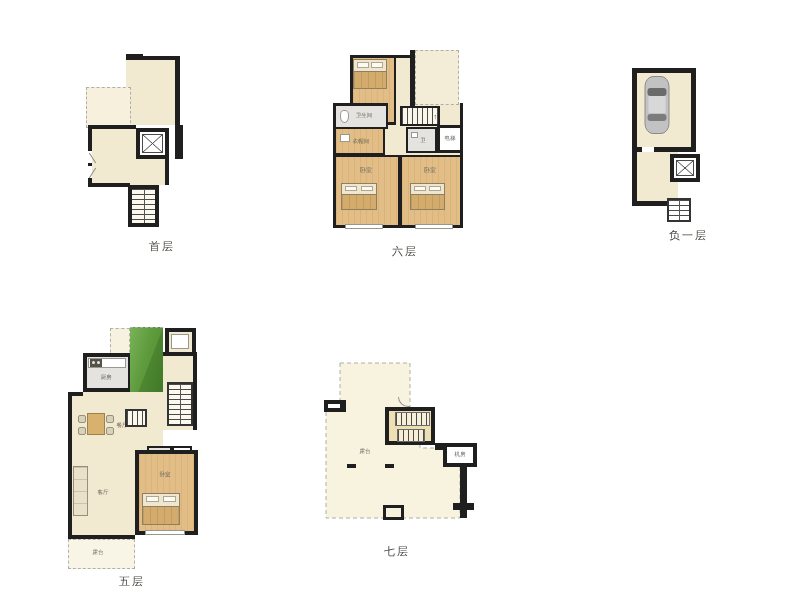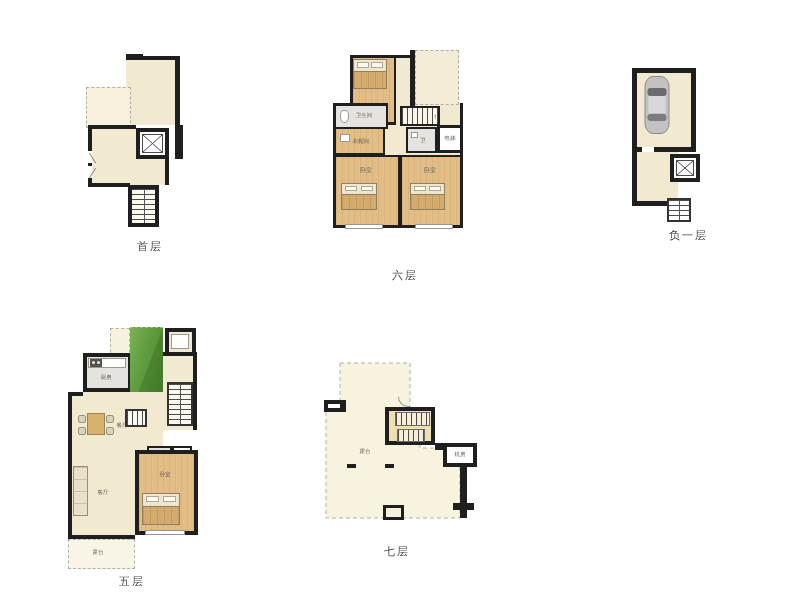--- a/index.html
+++ b/index.html
@@ -47,21 +47,21 @@
     <svg style="position:absolute;left:2px;top:2px;" width="21" height="19" viewBox="0 0 21 19">
       <rect x="0.5" y="0.5" width="20" height="18" fill="#ffffff" stroke="#4a4a4a"></rect>
       <path d="M0.5 0.5 L20.5 18.5 M20.5 0.5 L0.5 18.5" stroke="#4a4a4a" stroke-width="1" fill="none"></path>
     </svg>
   </div>
   <div class="r wall" style="left:100px;top:77px;width:8px;height:34px;"></div>
   <div class="r cream" style="left:55px;top:111px;width:39px;height:26px;border-right:4px solid #1f1f1f;"></div>
   <div class="r treads-h" style="left:53px;top:137px;width:31px;height:42px;border:4px solid #1f1f1f;background-color:#fbf8ee;">
     <div class="r" style="left:50%;top:0;bottom:0;width:1px;background:#555;"></div>
   </div>
-  <div class="floor-label" style="left:0;top:193px;width:150px;">首层</div>
+  <div class="floor-label" style="left:12px;top:193px;width:150px;">首层</div>
 </div>
 
 <div class="plan" style="left:330px;top:48px;width:135px;height:210px;">
   <div class="r cream" style="left:3px;top:55px;width:130px;height:125px;border:3px solid #1f1f1f;border-top:none;"></div>
   <div class="r wood" style="left:20px;top:7px;width:46px;height:70px;border:3px solid #1f1f1f;border-right:2px solid #1f1f1f;"></div>
   <div class="r cream" style="left:66px;top:7px;width:17px;height:70px;border-top:3px solid #1f1f1f;"></div>
   <div class="r wall" style="left:80px;top:2px;width:5px;height:56px;"></div>
   <div class="r dashed" style="left:85px;top:2px;width:44px;height:55px;background:#f3ecd6;"></div>
   <div class="bed" style="left:23px;top:11px;width:34px;height:30px;">
     <div class="pillow" style="left:3px;"></div>
@@ -95,21 +95,21 @@
   </div>
   <div class="bed" style="left:80px;top:135px;width:35px;height:27px;">
     <div class="pillow" style="left:3px;"></div>
     <div class="pillow" style="right:3px;"></div>
     <div class="blanket"></div>
   </div>
   <div class="lbl" style="left:36px;top:122px;">卧室</div>
   <div class="lbl" style="left:100px;top:122px;">卧室</div>
   <div class="window" style="left:15px;top:176px;width:38px;height:5px;"></div>
   <div class="window" style="left:85px;top:176px;width:38px;height:5px;"></div>
-  <div class="floor-label" style="left:0;top:198px;width:150px;margin-top:24px;">六层</div>
+  <div class="floor-label" style="left:0;top:198px;width:150px;">六层</div>
 </div>
 
 <div class="plan" style="left:620px;top:58px;width:105px;height:200px;">
   <div class="r cream" style="left:12px;top:10px;width:64px;height:84px;border:5px solid #1f1f1f;"></div>
   <svg style="position:absolute;left:24px;top:17px;" width="26" height="60" viewBox="0 0 26 60">
     <rect x="1" y="1.5" rx="8" ry="10" width="24" height="57" fill="#c2c2c2" stroke="#8a8a8a"></rect>
     <rect x="3.5" y="13" rx="3" width="19" height="8" fill="#6b6b6b"></rect>
     <rect x="4.5" y="21" width="17" height="17" fill="#d8d8d8"></rect>
     <rect x="3.5" y="39" rx="3" width="19" height="7" fill="#7c7c7c"></rect>
   </svg>

